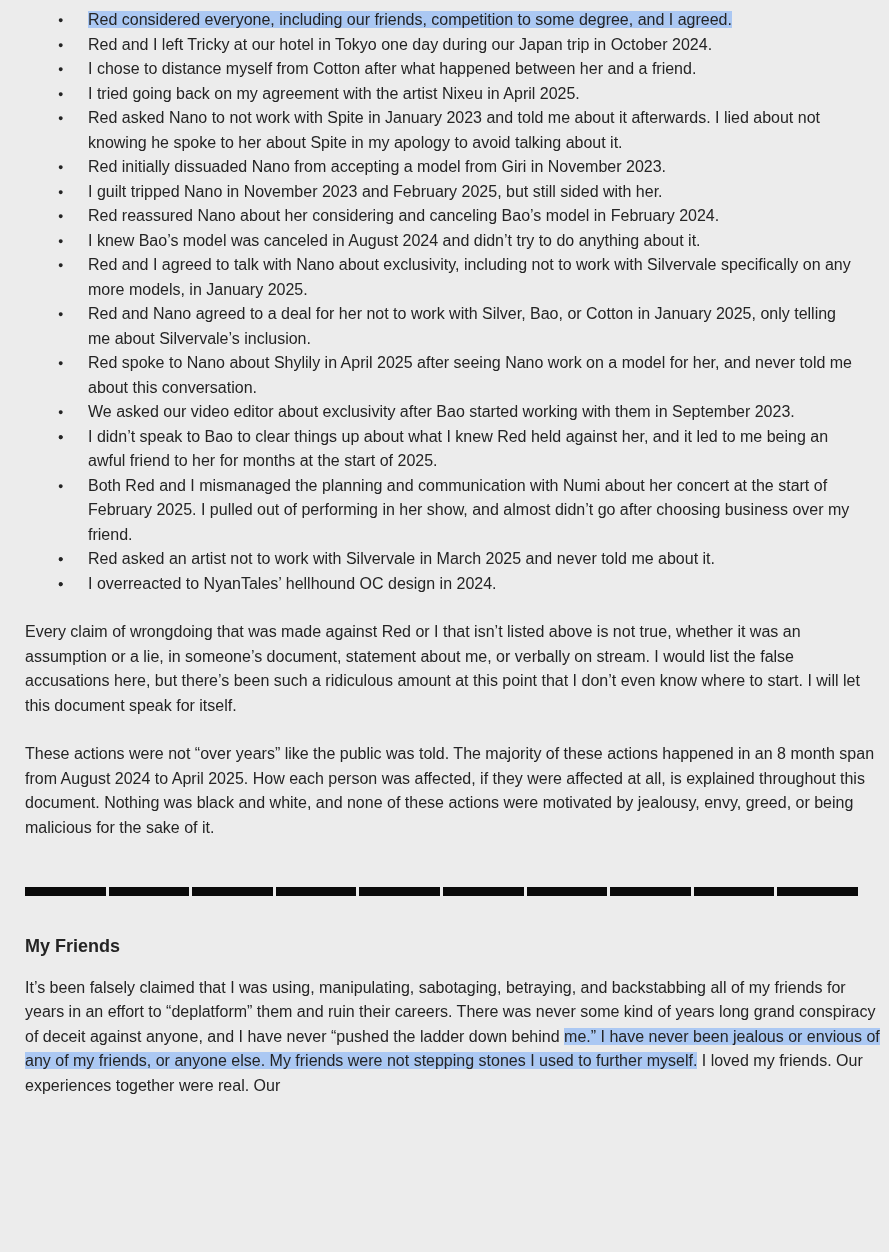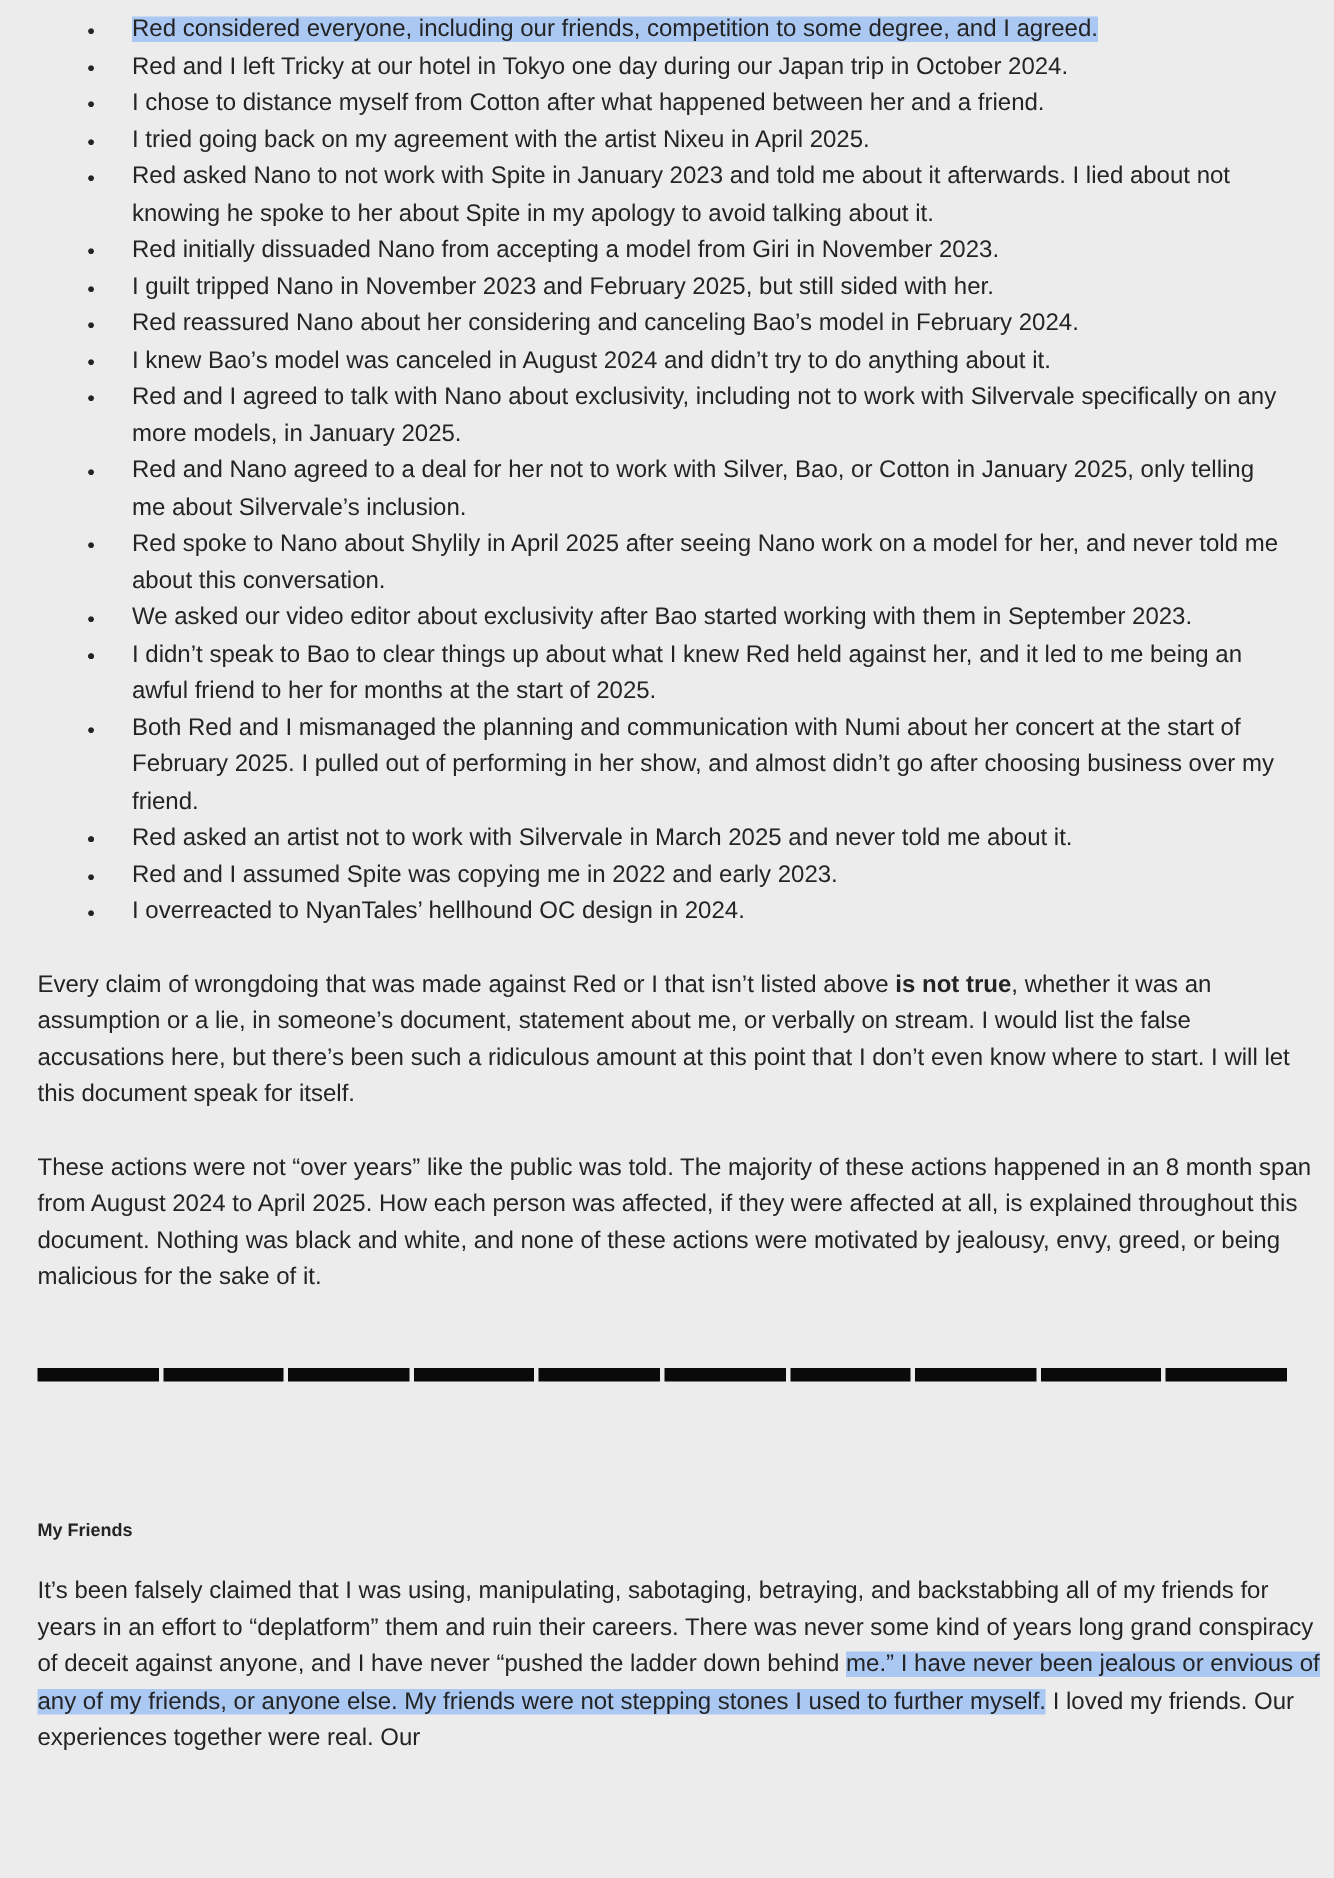--- a/index.html
+++ b/index.html
@@ -46,29 +46,29 @@
     display: flex;
     gap: 3px;
     height: 9px;
     width: 833px;
   }
   .divider-seg {
     flex: 1;
     background: var(--divider, #0a0a0a);
   }
   h2.section-heading {
-    margin-top: 87px;
-    font-size: 12px;
+    margin-top: 38px;
+    font-size: 18px;
     font-weight: bold;
     line-height: 24.5px;
   }
   p.friends {
     margin-top: 17px;
   }
-  strong { font-weight: bold; }
+  strong { font-weight: normal; }
 </style>
 </head>
 <body>
 
 <div class="page">
 
   <ul class="bullets">
       <li><span class="dot">●</span><span class="btext hl">Red considered everyone, including our friends, competition to some degree, and I agreed.</span></li>
       <li><span class="dot">●</span><span class="btext">Red and I left Tricky at our hotel in Tokyo one day during our Japan trip in October 2024.</span></li>
       <li><span class="dot">●</span><span class="btext">I chose to distance myself from Cotton after what happened between her and a friend.</span></li>
@@ -80,21 +80,21 @@
       <li><span class="dot">●</span><span class="btext">I knew Bao’s model was canceled in August 2024 and didn’t try to do anything about it.</span></li>
       <li><span class="dot">●</span><span class="btext">Red and I agreed to talk with Nano about exclusivity, including not to work with Silvervale specifically on any more models, in January 2025.</span></li>
       <li><span class="dot">●</span><span class="btext">Red and Nano agreed to a deal for her not to work with Silver, Bao, or Cotton in January 2025, only telling me about Silvervale’s inclusion.</span></li>
       <li><span class="dot">●</span><span class="btext">Red spoke to Nano about Shylily in April 2025 after seeing Nano work on a model for her, and never told me about this conversation.</span></li>
       <li><span class="dot">●</span><span class="btext">We asked our video editor about exclusivity after Bao started working with them in September 2023.</span></li>
       <li><span class="dot">●</span></li>
       <li><span class="dot">●</span><span class="btext">I didn’t speak to Bao to clear things up about what I knew Red held against her, and it led to me being an awful friend to her for months at the start of 2025.</span></li>
       <li><span class="dot">●</span><span class="btext">Both Red and I mismanaged the planning and communication with Numi about her concert at the start of February 2025. I pulled out of performing in her show, and almost didn’t go after choosing business over my friend.</span></li>
       <li><span class="dot">●</span></li>
       <li><span class="dot">●</span><span class="btext">Red asked an artist not to work with Silvervale in March 2025 and never told me about it.</span></li>
-      <li><span class="dot">●</span><span class="btext">Red and I assumed Spite was copying me in 2022 and early 2023.</span></li>
+      <li><span class="dot">●</span></li>
       <li><span class="dot">●</span><span class="btext">I overreacted to NyanTales’ hellhound OC design in 2024.</span></li>
     </ul>
 
   <p class="para"><span>Every claim of wrongdoing that was made against Red or I that isn’t listed above </span><strong>is not true</strong><span>, whether it was an assumption or a lie, in someone’s document, statement about me, or verbally on stream. I would list the false accusations here, but there’s been such a ridiculous amount at this point that I don’t even know where to start. I will let this document speak for itself.</span></p>
 
   <p class="para">These actions were not “over years” like the public was told. The majority of these actions happened in an 8 month span from August 2024 to April 2025. How each person was affected, if they were affected at all, is explained throughout this document. Nothing was black and white, and none of these actions were motivated by jealousy, envy, greed, or being malicious for the sake of it.</p>
 
   <div class="divider">
       <div class="divider-seg"></div>
       <div class="divider-seg"></div>

